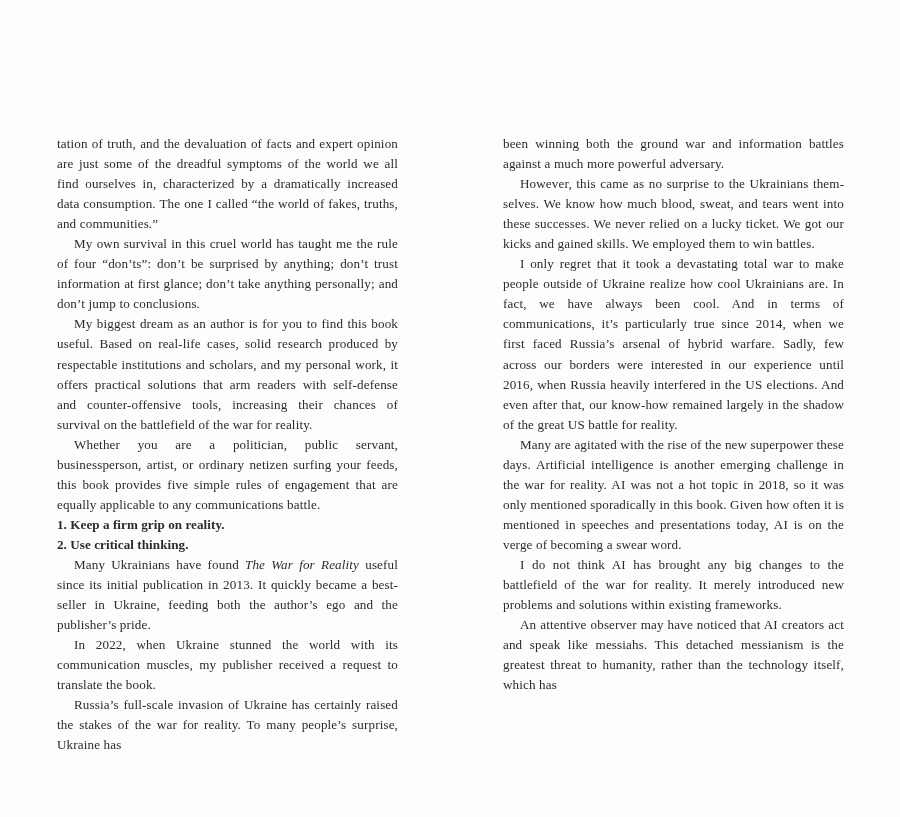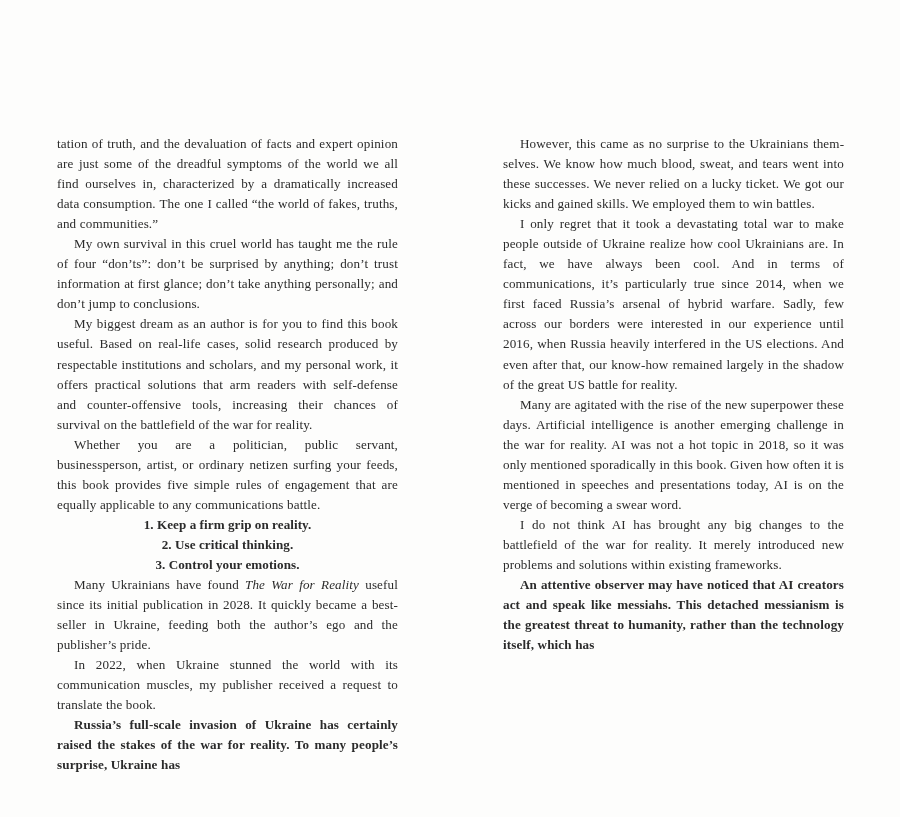--- a/index.html
+++ b/index.html
@@ -54,33 +54,31 @@
     text-indent: 17px;
   }
 
   .column p.noindent {
     text-indent: 0;
   }
 
   
   .column p:last-child {
     margin-bottom: 0;
-    font-weight: bold;
   }
 
   .rules-list {
     margin: 0;
     padding: 0;
     list-style: none;
   }
 
   .rules-list li {
     font-size: 13.1px;
     line-height: 20.05px;
-    text-align: center;
     font-weight: 700;
     letter-spacing: 0.005em;
   }
 
   .book-title {
     font-style: italic;
   }
 </style>
 </head>
 <body>
@@ -90,29 +88,29 @@
 
     <div class="column">
       <p class="noindent">tation of truth, and the devaluation of facts and expert opinion are just some of the dreadful symptoms of the world we all find our­selves in, characterized by a dramatically increased data consump­tion. The one I called “the world of fakes, truths, and communities.”</p>
       <p class="indent">My own survival in this cruel world has taught me the rule of four “don’ts”: don’t be surprised by anything; don’t trust informa­tion at first glance; don’t take anything personally; and don’t jump to conclusions.</p>
       <p class="indent">My biggest dream as an author is for you to find this book use­ful. Based on real-life cases, solid research produced by respectable institutions and scholars, and my personal work, it offers practical solutions that arm readers with self-defense and counter-offensive tools, increasing their chances of survival on the battlefield of the war for reality.</p>
       <p class="indent">Whether you are a politician, public servant, businessperson, artist, or ordinary netizen surfing your feeds, this book provides five simple rules of engagement that are equally applicable to any communications battle.</p>
 
       <ul class="rules-list">
         <li>1. Keep a firm grip on reality.</li>
         <li>2. Use critical thinking.</li>
-        <li>3. Control your emotions.</li>
       </ul>
 
-      <p class="indent"><span>Many Ukrainians have found </span><span class="book-title">The War for Reality</span><span> useful since its initial publication in 2028. It quickly became a best-seller in Ukraine, feeding both the author’s ego and the publisher’s pride.</span></p>
+      <p class="indent"><span>Many Ukrainians have found </span><span class="book-title">The War for Reality</span><span> useful since its initial publication in 2013. It quickly became a best-seller in Ukraine, feeding both the author’s ego and the publisher’s pride.</span></p>
       <p class="indent">In 2022, when Ukraine stunned the world with its communica­tion muscles, my publisher received a request to translate the book.</p>
       <p class="indent">Russia’s full-scale invasion of Ukraine has certainly raised the stakes of the war for reality. To many people’s surprise, Ukraine has</p>
     </div>
 
     <div class="column">
+      <p class="noindent">been winning both the ground war and information battles against a much more powerful adversary.</p>
       <p class="indent">However, this came as no surprise to the Ukrainians them­selves. We know how much blood, sweat, and tears went into these successes. We never relied on a lucky ticket. We got our kicks and gained skills. We employed them to win battles.</p>
       <p class="indent">I only regret that it took a devastating total war to make people outside of Ukraine realize how cool Ukrainians are. In fact, we have always been cool. And in terms of communications, it’s particularly true since 2014, when we first faced Russia’s arsenal of hybrid war­fare. Sadly, few across our borders were interested in our experi­ence until 2016, when Russia heavily interfered in the US elections. And even after that, our know-how remained largely in the shadow of the great US battle for reality.</p>
       <p class="indent">Many are agitated with the rise of the new superpower these days. Artificial intelligence is another emerging challenge in the war for reality. AI was not a hot topic in 2018, so it was only men­tioned sporadically in this book. Given how often it is mentioned in speeches and presentations today, AI is on the verge of becom­ing a swear word.</p>
       <p class="indent">I do not think AI has brought any big changes to the battlefield of the war for reality. It merely introduced new problems and solu­tions within existing frameworks.</p>
       <p class="indent">An attentive observer may have noticed that AI creators act and speak like messiahs. This detached messianism is the greatest threat to humanity, rather than the technology itself, which has</p>
     </div>
 
   </div>
 </div>
 

